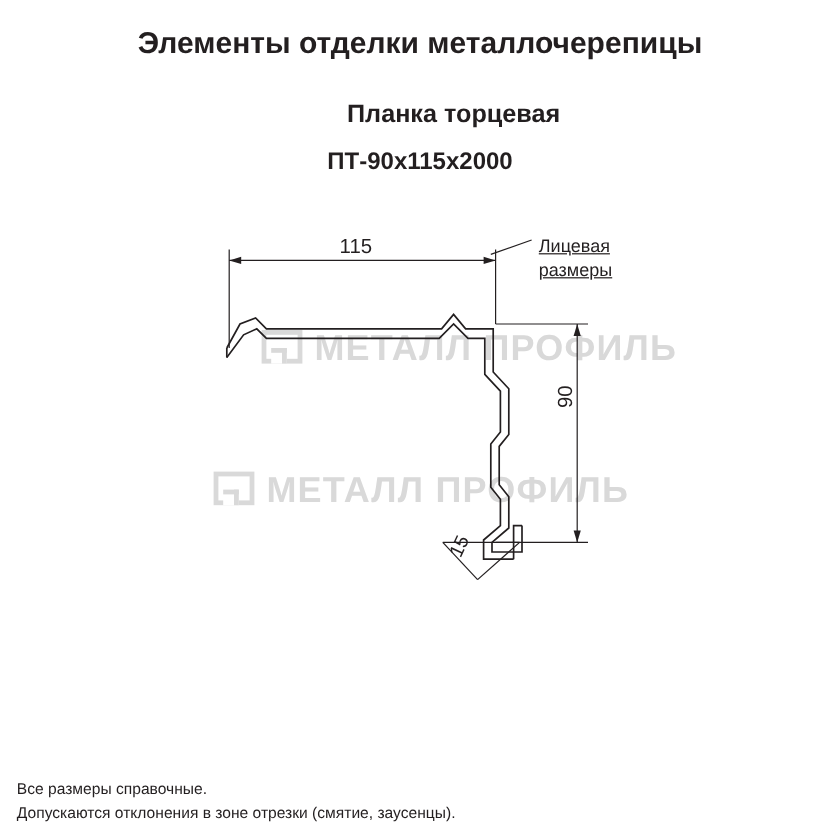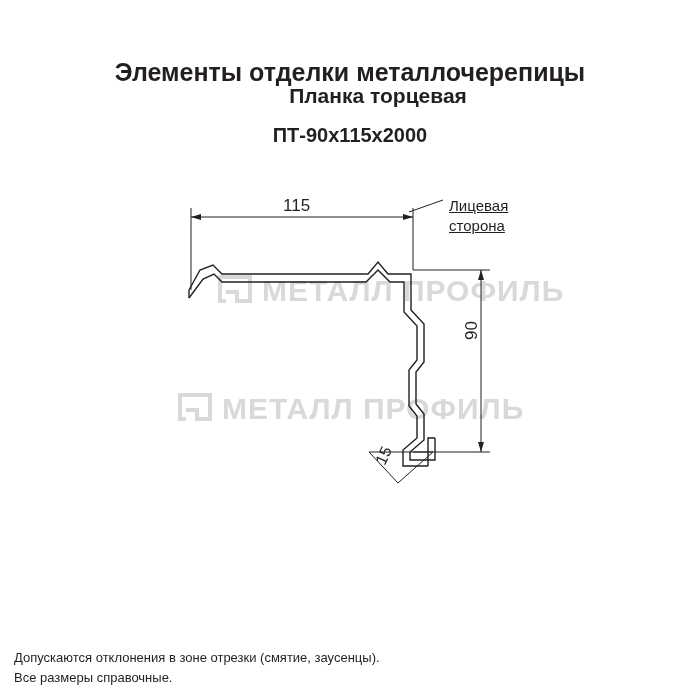--- a/index.html
+++ b/index.html
@@ -22,21 +22,20 @@
   }
   .title {
     position: absolute;
     top: 22px;
     left: 0;
     width: 700px;
     text-align: center;
     font-size: 25px;
     font-weight: bold;
     letter-spacing: 0px;
-    margin-top: 36px;
   }
   .subtitle {
     position: absolute;
     top: 84px;
     left: 0;
     width: 700px;
     text-align: center;
     font-size: 21px;
     font-weight: bold;
     margin-left: 28px;
@@ -178,22 +177,22 @@
         <path d="M 435,268 L 428,268 L 428,296"></path>
       </g>
     </svg>
 
     <div class="label label-115">115</div>
     <div class="label label-90">90</div>
     <div class="label label-15">15</div>
 
     <div class="label label-face">
       <span>Лицевая</span><br>
-      <span>сторона</span>
+      <span>размеры</span>
     </div>
   </div>
 
   <div class="footer">
+    <div>Все размеры справочные.</div>
     <div>Допускаются отклонения в зоне отрезки (смятие, заусенцы).</div>
-    <div>Все размеры справочные.</div>
   </div>
 
 </div>
 
 </body></html>

